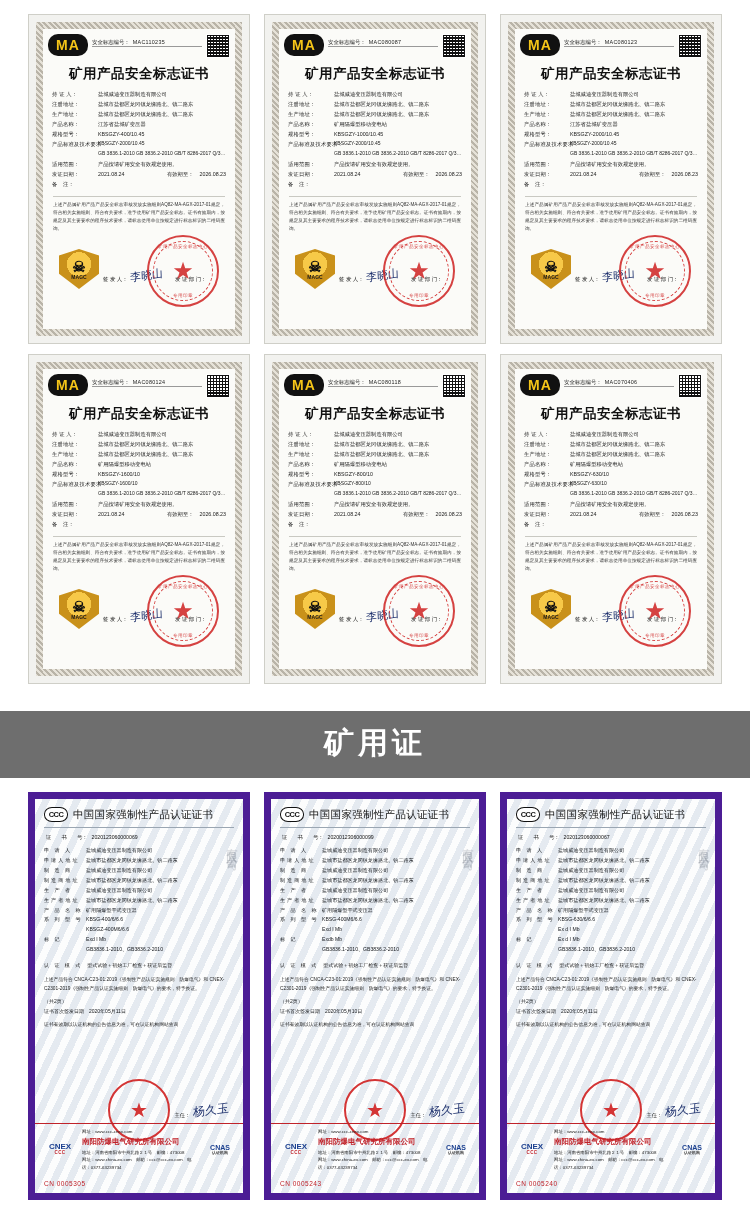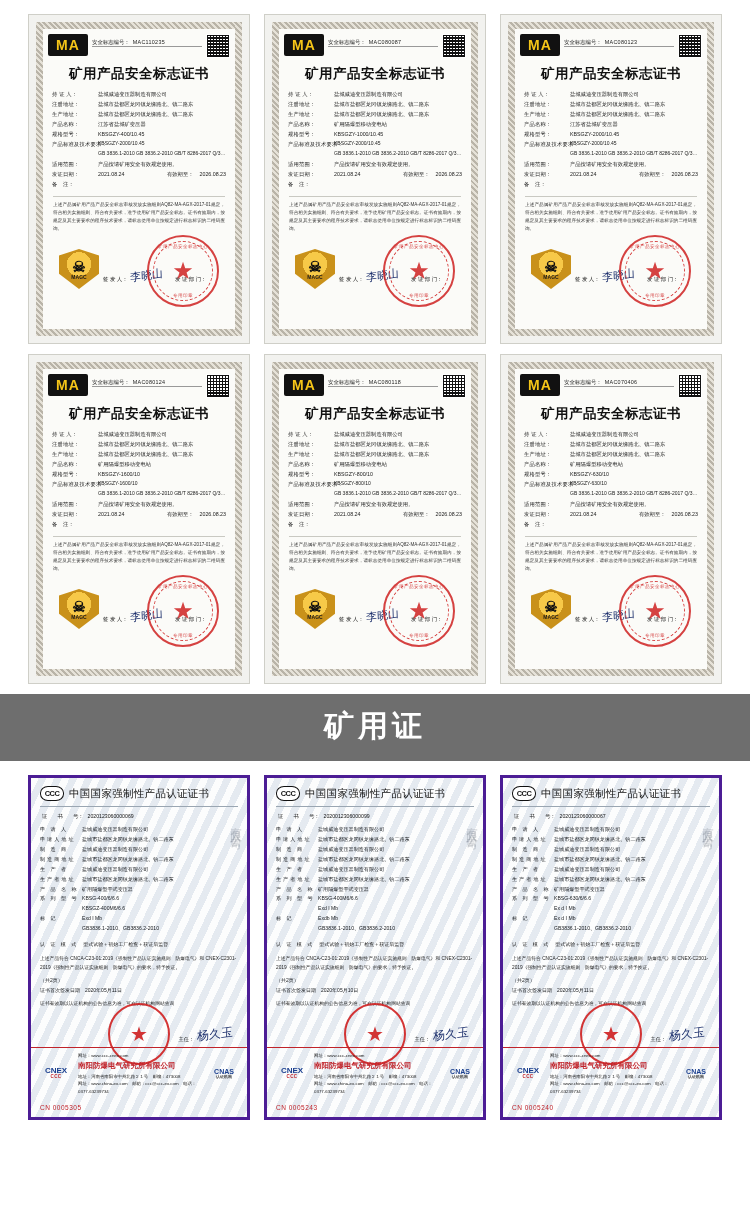--- a/index.html
+++ b/index.html
@@ -14,21 +14,21 @@
   
   .banner {
     background:#6e6e6e;
     color:#ffffff;
     text-align:center;
     font-size:30px;
     font-weight:bold;
     letter-spacing:4px;
     padding:12px 0 14px;
   }
-  .banner.second { margin-top:4px; }
+  .banner.second { margin-top:21px; }
 
   
   .ma-wrap { background:#ffffff; padding:14px 0 6px; }
   .ma-grid {
     display:flex;
     flex-wrap:wrap;
     justify-content:center;
     gap:10px 14px;
   }
 
@@ -61,21 +61,21 @@
     gap:4px;
     padding:5px 5px 0 5px;
   }
   .ma-logo {
     width:40px; height:22px;
     background:#111;
     color:#f5c518;
     font-weight:bold;
     font-size:14px;
     display:flex; align-items:center; justify-content:center;
-    border-radius:2px;
+    border-radius:10px;
     letter-spacing:1px;
     flex:0 0 auto;
   }
   .ma-no {
     flex:1 1 auto;
     font-size:5.4px;
     color:#1b1b1b;
     padding-top:4px;
     line-height:1.5;
     border-bottom:1px solid #999;
@@ -197,23 +197,23 @@
 
   
   .ccc-wrap { background:#ffffff; padding:14px 0 18px; }
   .ccc-grid {
     display:flex;
     justify-content:center;
     gap:14px;
   }
   .cert-ccc {
     width:222px;
-    height:345px;
+    height:408px;
     background:#f4f6f9;
-    border:3px solid #4c1d95;
+    border:7px solid #4c1d95;
     position:relative;
     overflow:hidden;
   }
   .cert-ccc .wm {
     position:absolute; inset:0;
     background:
       repeating-linear-gradient(115deg, rgba(255,255,255,.75) 0 7px, rgba(216,224,233,.55) 7px 14px);
     pointer-events:none;
   }
   .cert-ccc .body { position:relative; padding:8px 9px; }

